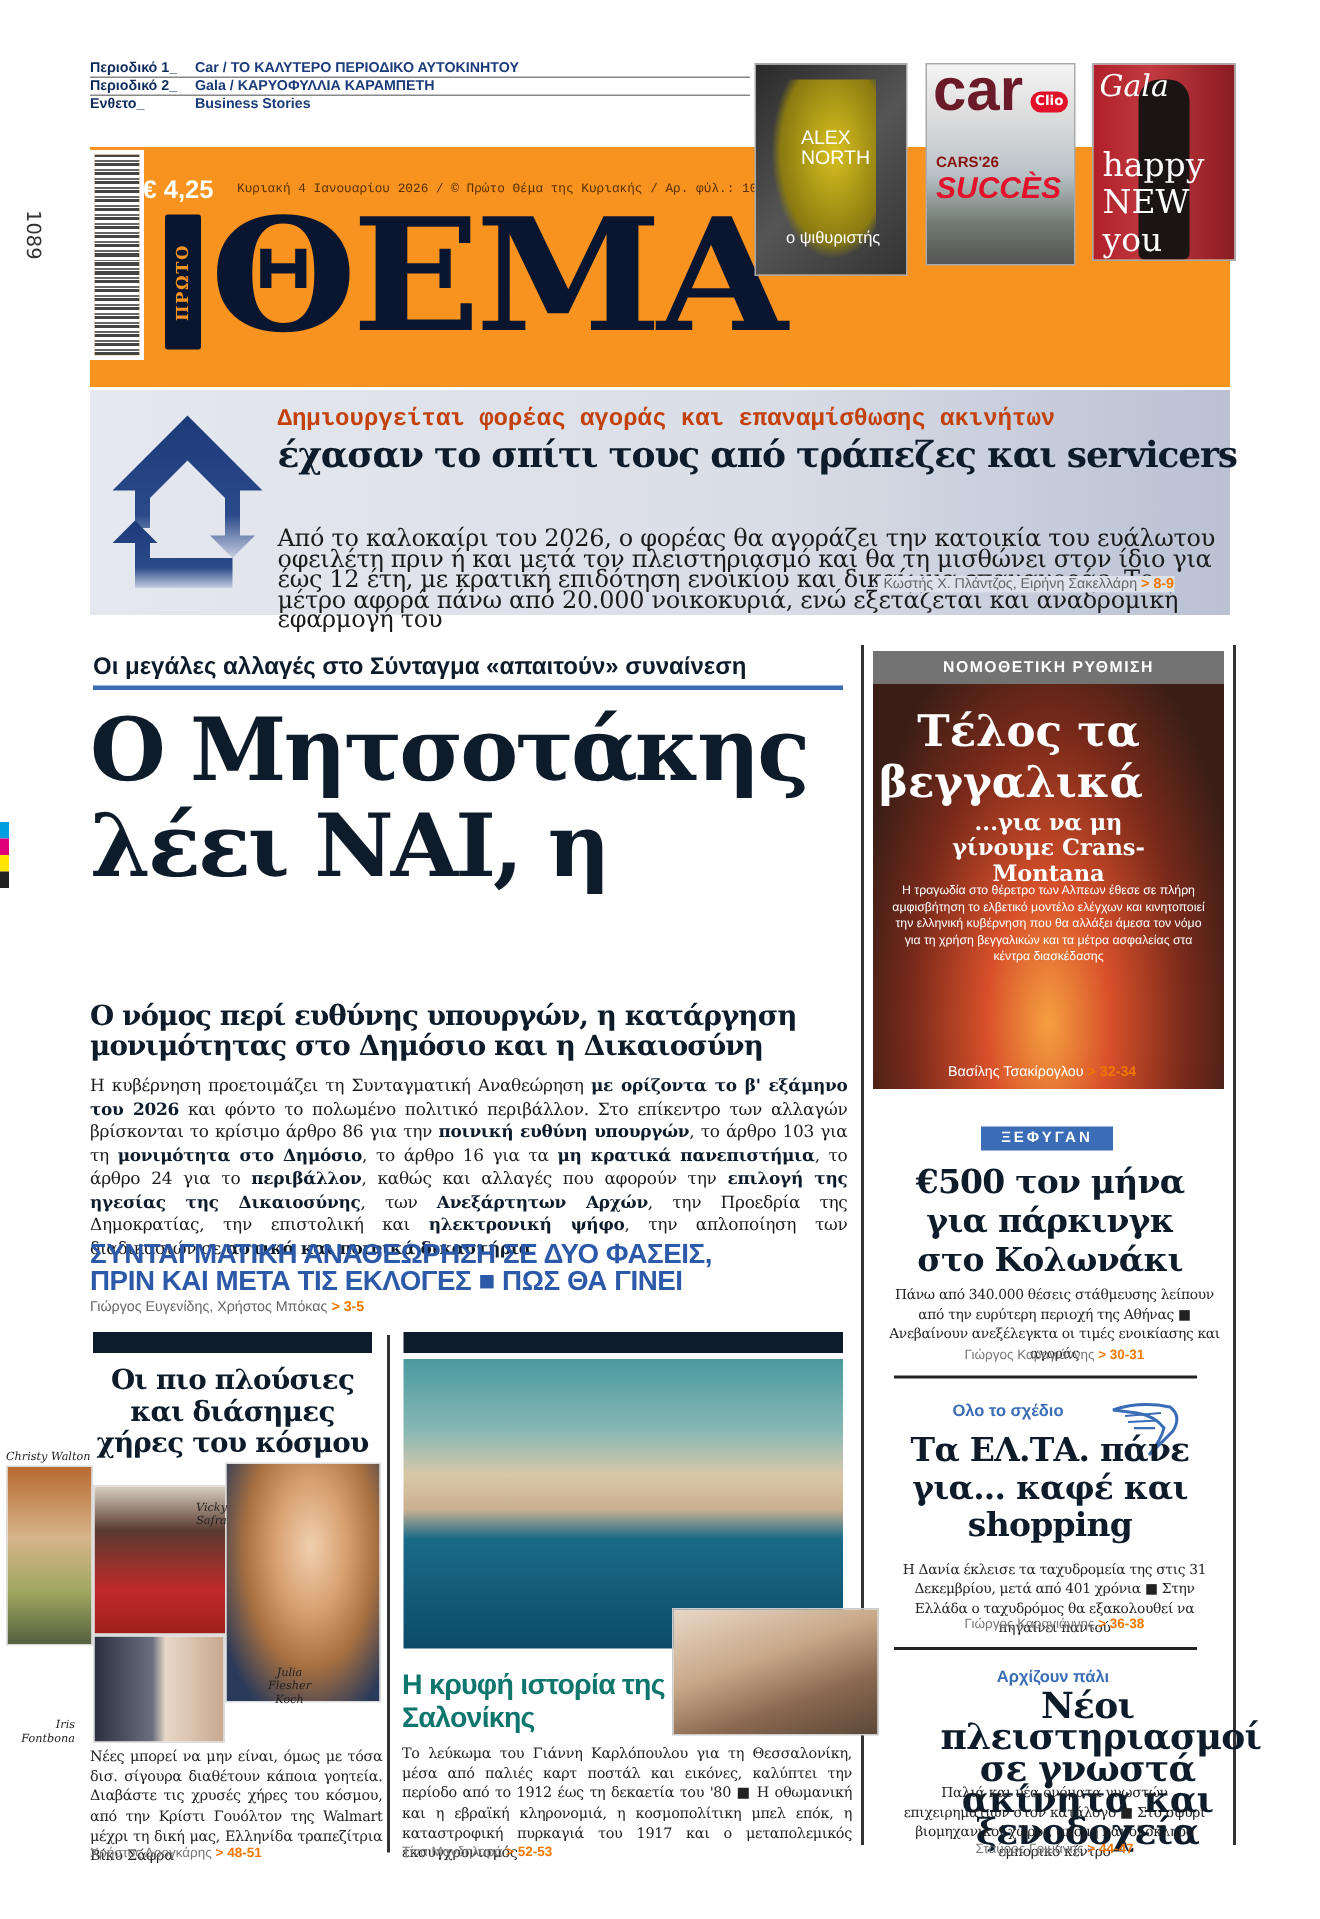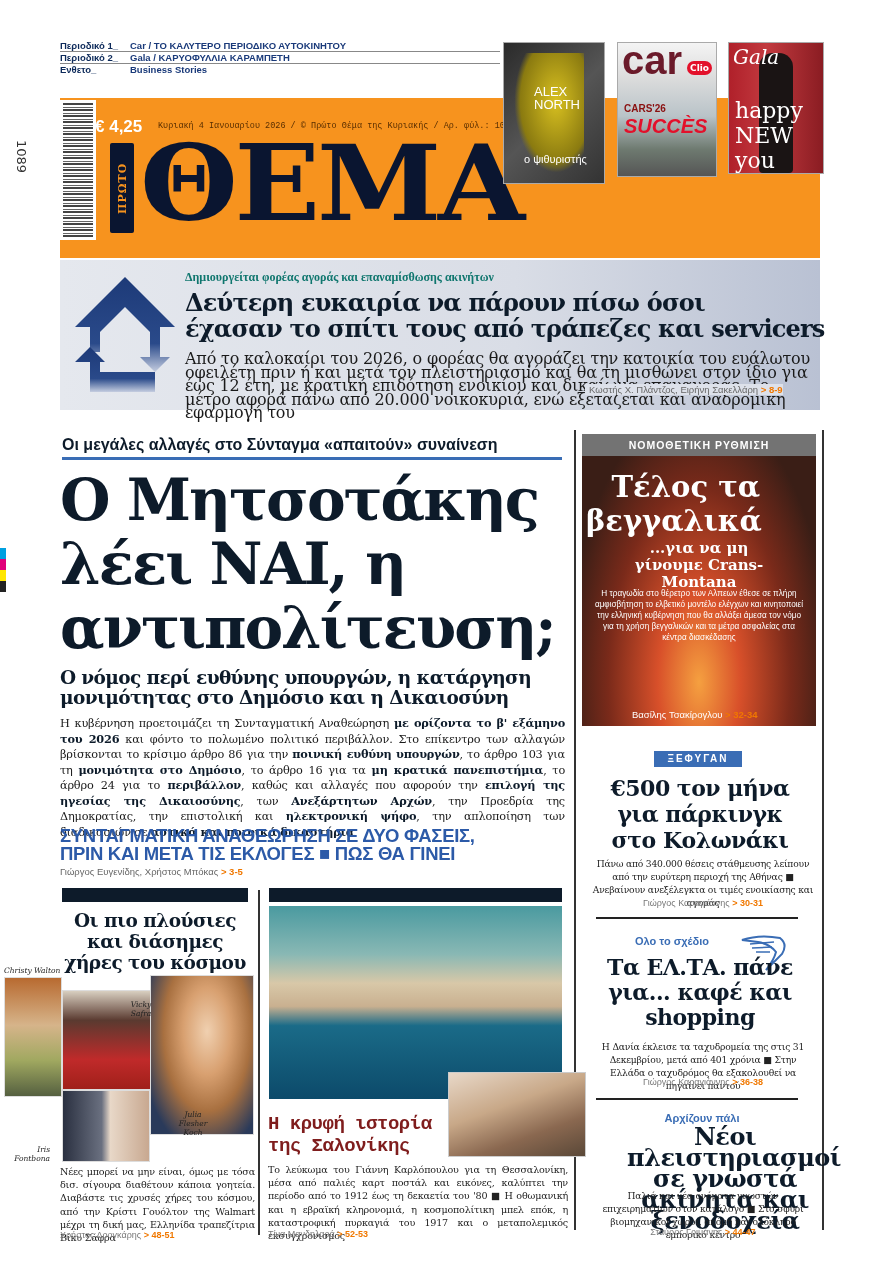--- a/index.html
+++ b/index.html
@@ -25,21 +25,21 @@
 .cov-car .t1{position:absolute;left:4px;top:-4px;color:#6b1a2a;font-size:40px;font-weight:bold;font-family:"Liberation Sans",sans-serif;line-height:42px}
 .cov-car .clio{position:absolute;right:4px;top:18px;background:#e3102a;color:#fff;font-size:9px;font-weight:bold;padding:2px 3px;border-radius:8px}
 .cov-car .t2{position:absolute;left:6px;top:60px;color:#8a1010;font-size:10px;font-weight:bold;font-family:"Liberation Sans",sans-serif}
 .cov-car .t3{position:absolute;left:6px;top:72px;color:#e3102a;font-size:20px;font-weight:900;font-family:"Liberation Sans",sans-serif;font-style:italic}
 .cov-gala{left:728px;top:42px;width:96px;height:132px;background:linear-gradient(90deg,#b0202a,#c23a3f 40%,#8a1c22)}
 .cov-gala .t1{position:absolute;left:4px;top:2px;color:#fff;font-size:20px;font-style:italic;font-family:"DejaVu Serif",serif}
 .cov-gala .t2{position:absolute;left:6px;top:55px;color:#fff;font-size:22px;font-family:"DejaVu Serif",serif}
 .cov-gala .fig{position:absolute;left:30px;top:10px;width:34px;height:120px;background:#1a1414;border-radius:14px 14px 4px 4px}
 .banner{left:60px;top:260px;width:760px;height:150px;background:linear-gradient(90deg,#e5e8ee,#d9dde6 60%,#b9c1d3)}
 .house{left:70px;top:272px}
-.b-kicker{left:185px;top:270px;color:#0f766e;font-size:12px;font-weight:bold;font-family:Liberation Serif, serif}
+.b-kicker{left:185px;top:270px;color:#c2410c;font-size:16px;font-weight:bold;font-family:Liberation Mono, monospace}
 .b-head{left:185px;top:290px;font-family:"DejaVu Serif",serif;font-weight:bold;font-size:24px;line-height:26px;color:#0d1b2a;letter-spacing:-0.8px}
 .b-body{left:185px;top:352px;width:630px;font-family:"DejaVu Serif",serif;font-size:16px;line-height:13.5px;color:#1a1a1a;letter-spacing:-0.2px}
 .b-by{left:585px;top:383px;font-size:9.5px;color:#666;font-family:"Liberation Sans",sans-serif}
 .pg{color:#f07800;font-weight:bold}
 .main-kicker{left:62px;top:436px;width:500px;font-size:16px;font-weight:bold;color:#0d1b2a;font-family:"Liberation Sans",sans-serif;border-bottom:3px solid #3a6db5;padding-bottom:3px}
 .main-head{left:60px;top:468px;width:520px;font-family:"DejaVu Serif",serif;font-weight:900;font-size:58px;line-height:64px;color:#0d1b2a;letter-spacing:-2px}
 .main-sub{left:60px;top:668px;width:510px;font-family:"DejaVu Serif",serif;font-weight:bold;font-size:18.5px;line-height:20px;color:#0d1b2a;letter-spacing:-0.6px}
 .main-body{left:60px;top:716px;width:505px;font-family:"DejaVu Serif",serif;font-size:11.3px;line-height:15.5px;color:#1a1a1a;text-align:justify;letter-spacing:-0.2px}
 .main-body b{color:#0d1b2a}
 .main-blue{left:60px;top:827px;width:505px;color:#2c5aa8;font-weight:bold;font-size:18.5px;line-height:18px;font-family:"Liberation Sans",sans-serif;letter-spacing:-0.3px}
@@ -58,21 +58,21 @@
 .rc-kick{text-align:center;color:#3a6db5;font-weight:bold;font-size:11px;font-family:"Liberation Sans",sans-serif}
 .hr{background:#222;height:2px}
 .blackbar{background:#0d1b2a;height:14px}
 .w-head{left:60px;top:910px;width:190px;text-align:center;font-family:"DejaVu Serif",serif;font-weight:bold;font-size:18.5px;line-height:21px;color:#0d1b2a;letter-spacing:-0.5px}
 .photo{border:1px solid #ddd}
 .cap{font-family:"DejaVu Serif",serif;font-style:italic;font-size:7.5px;color:#222;line-height:9px}
 .w-body{left:60px;top:1165px;width:195px;font-family:"DejaVu Serif",serif;font-size:9.6px;line-height:13.2px;color:#222;text-align:justify;letter-spacing:-0.2px}
 .w-by{left:60px;top:1230px;font-size:9px;color:#777;font-family:"Liberation Sans",sans-serif}
 .harbor{left:269px;top:906px;width:293px;height:193px;background:linear-gradient(180deg,#4a9aa0 0,#89b8b4 25%,#d8c8a8 40%,#c9b090 52%,#1a6b88 62%,#0c4a6a 100%)}
 .postcard{left:448px;top:1072px;width:138px;height:85px;background:linear-gradient(160deg,#e8d8c8,#c8a888 40%,#8a6850 70%,#5a4838);border:1px solid #ccc}
-.s-head{left:268px;top:1113px;width:180px;font-family:Liberation Mono, monospace;font-weight:bold;font-size:19px;line-height:22px;color:#7f1d1d;letter-spacing:-0.5px}
+.s-head{left:268px;top:1113px;width:180px;font-family:Liberation Sans, sans-serif;font-weight:bold;font-size:19px;line-height:22px;color:#0f766e;letter-spacing:-0.5px}
 .s-body{left:268px;top:1163px;width:300px;font-family:"DejaVu Serif",serif;font-size:9.6px;line-height:13.2px;color:#222;text-align:justify;letter-spacing:-0.2px}
 .s-by{left:268px;top:1229px;font-size:9px;color:#777;font-family:"Liberation Sans",sans-serif}
 .cmyk div{width:6px;height:11px}
 </style>
 </head>
 <body>
 
 <div class="abs sidenum">1089</div>
 <div class="abs cmyk" style="left:0;top:548px">
   <div style="background:#00a0e0"></div>
@@ -127,31 +127,29 @@
         <stop offset="0" stop-color="#1d3a78"></stop>
         <stop offset="0.7" stop-color="#2a4a8a"></stop>
         <stop offset="1" stop-color="#c5cde0"></stop>
       </linearGradient>
     </defs>
   <path d="M55 5 L105 55 L90 55 L90 85 L100 85 L85 100 L70 85 L80 85 L80 60 L55 35 L30 60 L30 80 L20 80 L20 55 L5 55 Z" fill="url(#hg)"></path>
   <path d="M20 90 L5 90 L20 75 L35 90 L30 90 L30 100 L85 100 L85 120 L20 120 Z" fill="url(#hg)"></path>
 </svg>
 <div class="abs b-kicker">Δημιουργείται φορέας αγοράς και επαναμίσθωσης ακινήτων</div>
 <div class="abs b-head">
-  <div>Δεύτερη ευκαιρία να πάρουν πίσω όσοι</div>
   <div>έχασαν το σπίτι τους από τράπεζες και servicers</div>
 </div>
 <div class="abs b-body">Από το καλοκαίρι του 2026, ο φορέας θα αγοράζει την κατοικία του ευάλωτου οφειλέτη πριν ή και μετά τον πλειστηριασμό και θα τη μισθώνει στον ίδιο για έως 12 έτη, με κρατική επιδότηση ενοικίου και δικαίωμα επαναγοράς. Το μέτρο αφορά πάνω από 20.000 νοικοκυριά, ενώ εξετάζεται και αναδρομική εφαρμογή του</div>
 <div class="abs b-by" style="top:384px;left:585px;background:#dde1ea;padding-left:4px"><span>Κωστής Χ. Πλάντζος, Ειρήνη Σακελλάρη</span> <span class="pg">&gt; 8-9</span></div>
 
 <div class="abs main-kicker">Οι μεγάλες αλλαγές στο Σύνταγμα «απαιτούν» συναίνεση</div>
 <div class="abs main-head">
   <div>Ο Μητσοτάκης</div>
   <div>λέει ΝΑΙ, η</div>
-  <div>αντιπολίτευση;</div>
 </div>
 <div class="abs main-sub">Ο νόμος περί ευθύνης υπουργών, η κατάργηση μονιμότητας στο Δημόσιο και η Δικαιοσύνη</div>
 <div class="abs main-body" id="main-body"><span>Η κυβέρνηση προετοιμάζει τη Συνταγματική Αναθεώρηση </span><b>με ορίζοντα το β' εξάμηνο του 2026</b><span> και φόντο το πολωμένο πολιτικό περιβάλλον. Στο επίκεντρο των αλλαγών βρίσκονται το κρίσιμο άρθρο 86 για την </span><b>ποινική ευθύνη υπουργών</b><span>, το άρθρο 103 για τη </span><b>μονιμότητα στο Δημόσιο</b><span>, το άρθρο 16 για τα </span><b>μη κρατικά πανεπιστήμια</b><span>, το άρθρο 24 για το </span><b>περιβάλλον</b><span>, καθώς και αλλαγές που αφορούν την </span><b>επιλογή της ηγεσίας της Δικαιοσύνης</b><span>, των </span><b>Ανεξάρτητων Αρχών</b><span>, την Προεδρία της Δημοκρατίας, την επιστολική και </span><b>ηλεκτρονική ψήφο</b><span>, την απλοποίηση των διαδικασιών σε </span><b>αστικά και ποινικά δικαστήρια</b></div>
 <div class="abs main-blue">
   <div>ΣΥΝΤΑΓΜΑΤΙΚΗ ΑΝΑΘΕΩΡΗΣΗ ΣΕ ΔΥΟ ΦΑΣΕΙΣ,</div>
   <div>ΠΡΙΝ ΚΑΙ ΜΕΤΑ ΤΙΣ ΕΚΛΟΓΕΣ ■ ΠΩΣ ΘΑ ΓΙΝΕΙ</div>
 </div>
 <div class="abs main-by"><span>Γιώργος Ευγενίδης, Χρήστος Μπόκας</span> <span class="pg">&gt; 3-5</span></div>
 
 <div class="abs vrule" style="left:574px;top:430px;width:2px;height:800px"></div>

